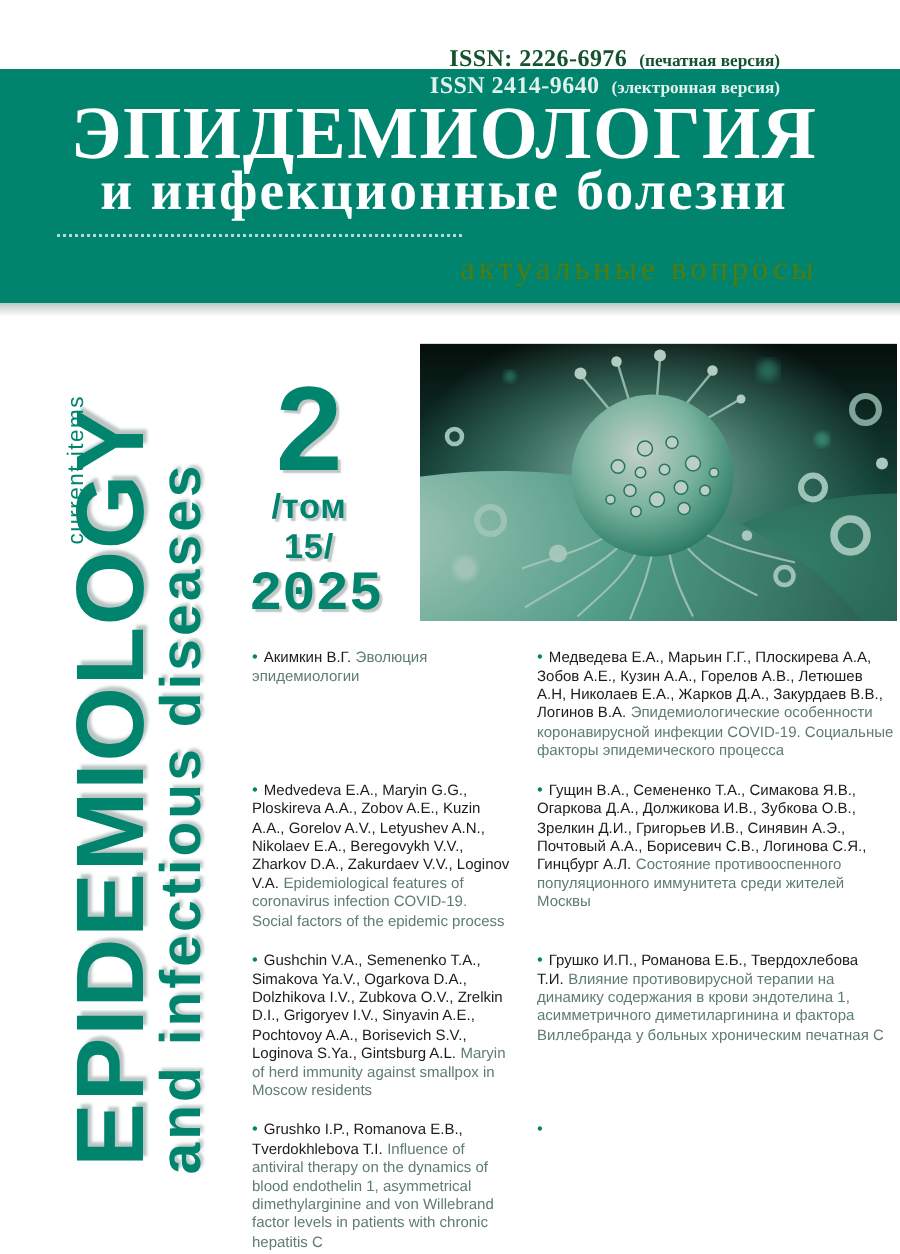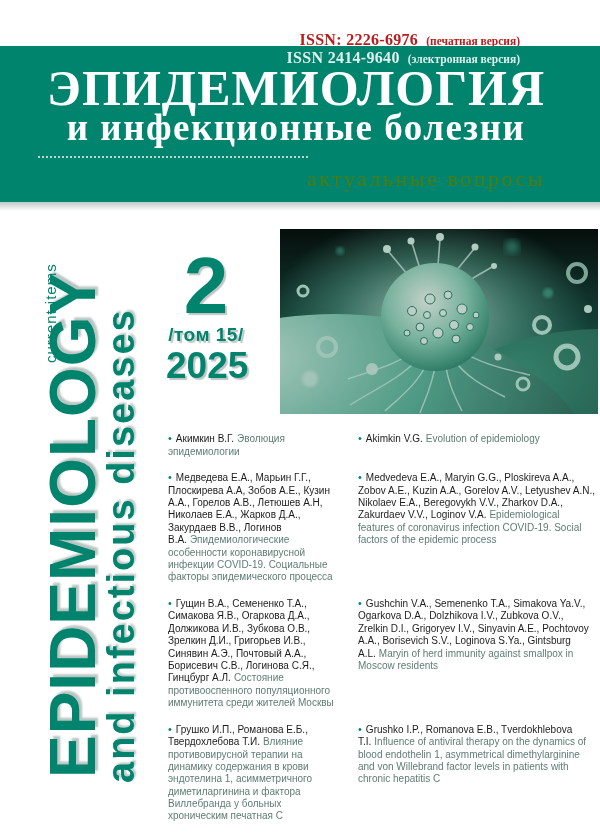--- a/index.html
+++ b/index.html
@@ -1,21 +1,21 @@
 <!DOCTYPE html>
 <html><head>
 <meta charset="utf-8">
 <style>
   html,body{margin:0;padding:0;background:#e8e8e8;}
   #page{position:relative;width:600px;height:836px;background:#ffffff;overflow:hidden;
         font-family:"Liberation Sans",sans-serif;}
 
   
   .issn-line{position:absolute;right:80px;white-space:nowrap;font-family:"Liberation Serif",serif;}
-  .issn-print{top:31px;color:#b91c1c;}
+  .issn-print{top:31px;color:#14532d;}
   .issn-el{top:49px;color:rgba(255,255,255,0.88);}
   .issn-num{font-weight:bold;font-size:16px;letter-spacing:0.3px;}
   .issn-note{font-weight:bold;font-size:11.5px;margin-left:4px;}
 
   
   .band{position:absolute;left:0;top:46px;width:600px;height:156px;background:#00846E;}
   .band-shadow{position:absolute;left:0;top:202px;width:600px;height:9px;
                background:linear-gradient(#bfc9c6,#ffffff);}
   .mast{position:absolute;right:55px;top:63px;text-align:right;color:#ffffff;font-family:Liberation Serif, serif;}
   .mast-l1{font-size:50px;font-weight:600;letter-spacing:1px;line-height:1;}
@@ -30,22 +30,22 @@
   .spine-big{left:36px;top:778px;font-size:64px;font-weight:bold;letter-spacing:1px;
              text-shadow:3px 3px 2px rgba(130,150,145,0.55);}
   .spine-sub{left:100px;top:783px;font-size:38px;font-weight:bold;letter-spacing:2px;
              text-shadow:2px 2px 2px rgba(130,150,145,0.5);}
   .spine-small{left:42px;top:363px;font-size:15px;font-weight:400;letter-spacing:1px;color:#00846E;}
 
   
   .issue{position:absolute;left:166px;top:252px;width:80px;text-align:center;color:#00846E;
          text-shadow:2px 2px 1px rgba(150,160,158,0.6);}
   .issue-num{font-size:80px;font-weight:bold;line-height:0.85;}
-  .issue-vol{font-size:19px;font-weight:bold;margin-top:4px;letter-spacing:0.5px;}
-  .issue-year{font-size:37px;font-weight:bold;line-height:1;margin-top:1px;}
+  .issue-vol{font-size:23px;font-weight:bold;margin-top:4px;letter-spacing:0.5px;}
+  .issue-year{font-size:37px;font-weight:bold;line-height:1;margin-top:1px;font-family:Liberation Mono, monospace;}
 
   
   .photo{position:absolute;left:280px;top:229px;width:318px;height:185px;overflow:hidden;}
 
   
   .toc{position:absolute;left:168px;top:432px;display:grid;
        grid-template-columns:172px 238px;column-gap:18px;row-gap:13px;}
   .article{margin:0;font-size:10px;line-height:1.24;color:#5f7c74;}
   .bullet{color:#00846E;font-size:11px;margin-right:4px;}
   .authors{font-weight:normal;color:#1c1c1c;margin-right:3px;}
@@ -190,21 +190,20 @@
         <circle cx="218" cy="128" r="3.5"></circle>
       </g>
 
       <rect x="0" y="0" width="318" height="185" fill="#02120d" opacity="0.18" style="mix-blend-mode:multiply"></rect>
     </svg>
   </div>
 
   <div class="toc">
 
     <p class="article"><span class="bullet">•</span><span class="authors">Акимкин В.Г.</span><span class="atitle">Эволюция эпидемиологии</span></p>
-    <p class="article"><span class="bullet">•</span><span class="authors">Akimkin V.G.</span><span class="atitle">Evolution of epidemiology</span></p>
 
     <p class="article"><span class="bullet">•</span><span class="authors">Медведева Е.А., Марьин Г.Г., Плоскирева А.А, Зобов А.Е., Кузин А.А., Горелов А.В., Летюшев А.Н, Николаев Е.А., Жарков Д.А., Закурдаев В.В., Логинов В.А.</span><span class="atitle">Эпидемиологические особенности коронавирусной инфекции COVID-19. Социальные факторы эпидемического процесса</span></p>
     <p class="article"><span class="bullet">•</span><span class="authors">Medvedeva E.A., Maryin G.G., Ploskireva A.A., Zobov A.E., Kuzin A.A., Gorelov A.V., Letyushev A.N., Nikolaev E.A., Beregovykh V.V., Zharkov D.A., Zakurdaev V.V., Loginov V.A.</span><span class="atitle">Epidemiological features of coronavirus infection COVID-19. Social factors of the epidemic process</span></p>
 
     <p class="article"><span class="bullet">•</span><span class="authors">Гущин В.А., Семененко Т.А., Симакова Я.В., Огаркова Д.А., Должикова И.В., Зубкова О.В., Зрелкин Д.И., Григорьев И.В., Синявин А.Э., Почтовый А.А., Борисевич С.В., Логинова С.Я., Гинцбург А.Л.</span><span class="atitle">Состояние противооспенного популяционного иммунитета среди жителей Москвы</span></p>
     <p class="article"><span class="bullet">•</span><span class="authors">Gushchin V.A., Semenenko T.A., Simakova Ya.V., Ogarkova D.A., Dolzhikova I.V., Zubkova O.V., Zrelkin D.I., Grigoryev I.V., Sinyavin A.E., Pochtovoy A.A., Borisevich S.V., Loginova S.Ya., Gintsburg A.L.</span><span class="atitle">Maryin of herd immunity against smallpox in Moscow residents</span></p>
 
     <p class="article"><span class="bullet">•</span><span class="authors">Грушко И.П., Романова Е.Б., Твердохлебова Т.И.</span><span class="atitle">Влияние противовирусной терапии на динамику содержания в крови эндотелина 1, асимметричного диметиларгинина и фактора Виллебранда у больных хроническим печатная С</span></p>
     <p class="article"><span class="bullet">•</span><span class="authors">Grushko I.P., Romanova E.B., Tverdokhlebova T.I.</span><span class="atitle">Influence of antiviral therapy on the dynamics of blood endothelin 1, asymmetrical dimethylarginine and von Willebrand factor levels in patients with chronic hepatitis C</span></p>
 

